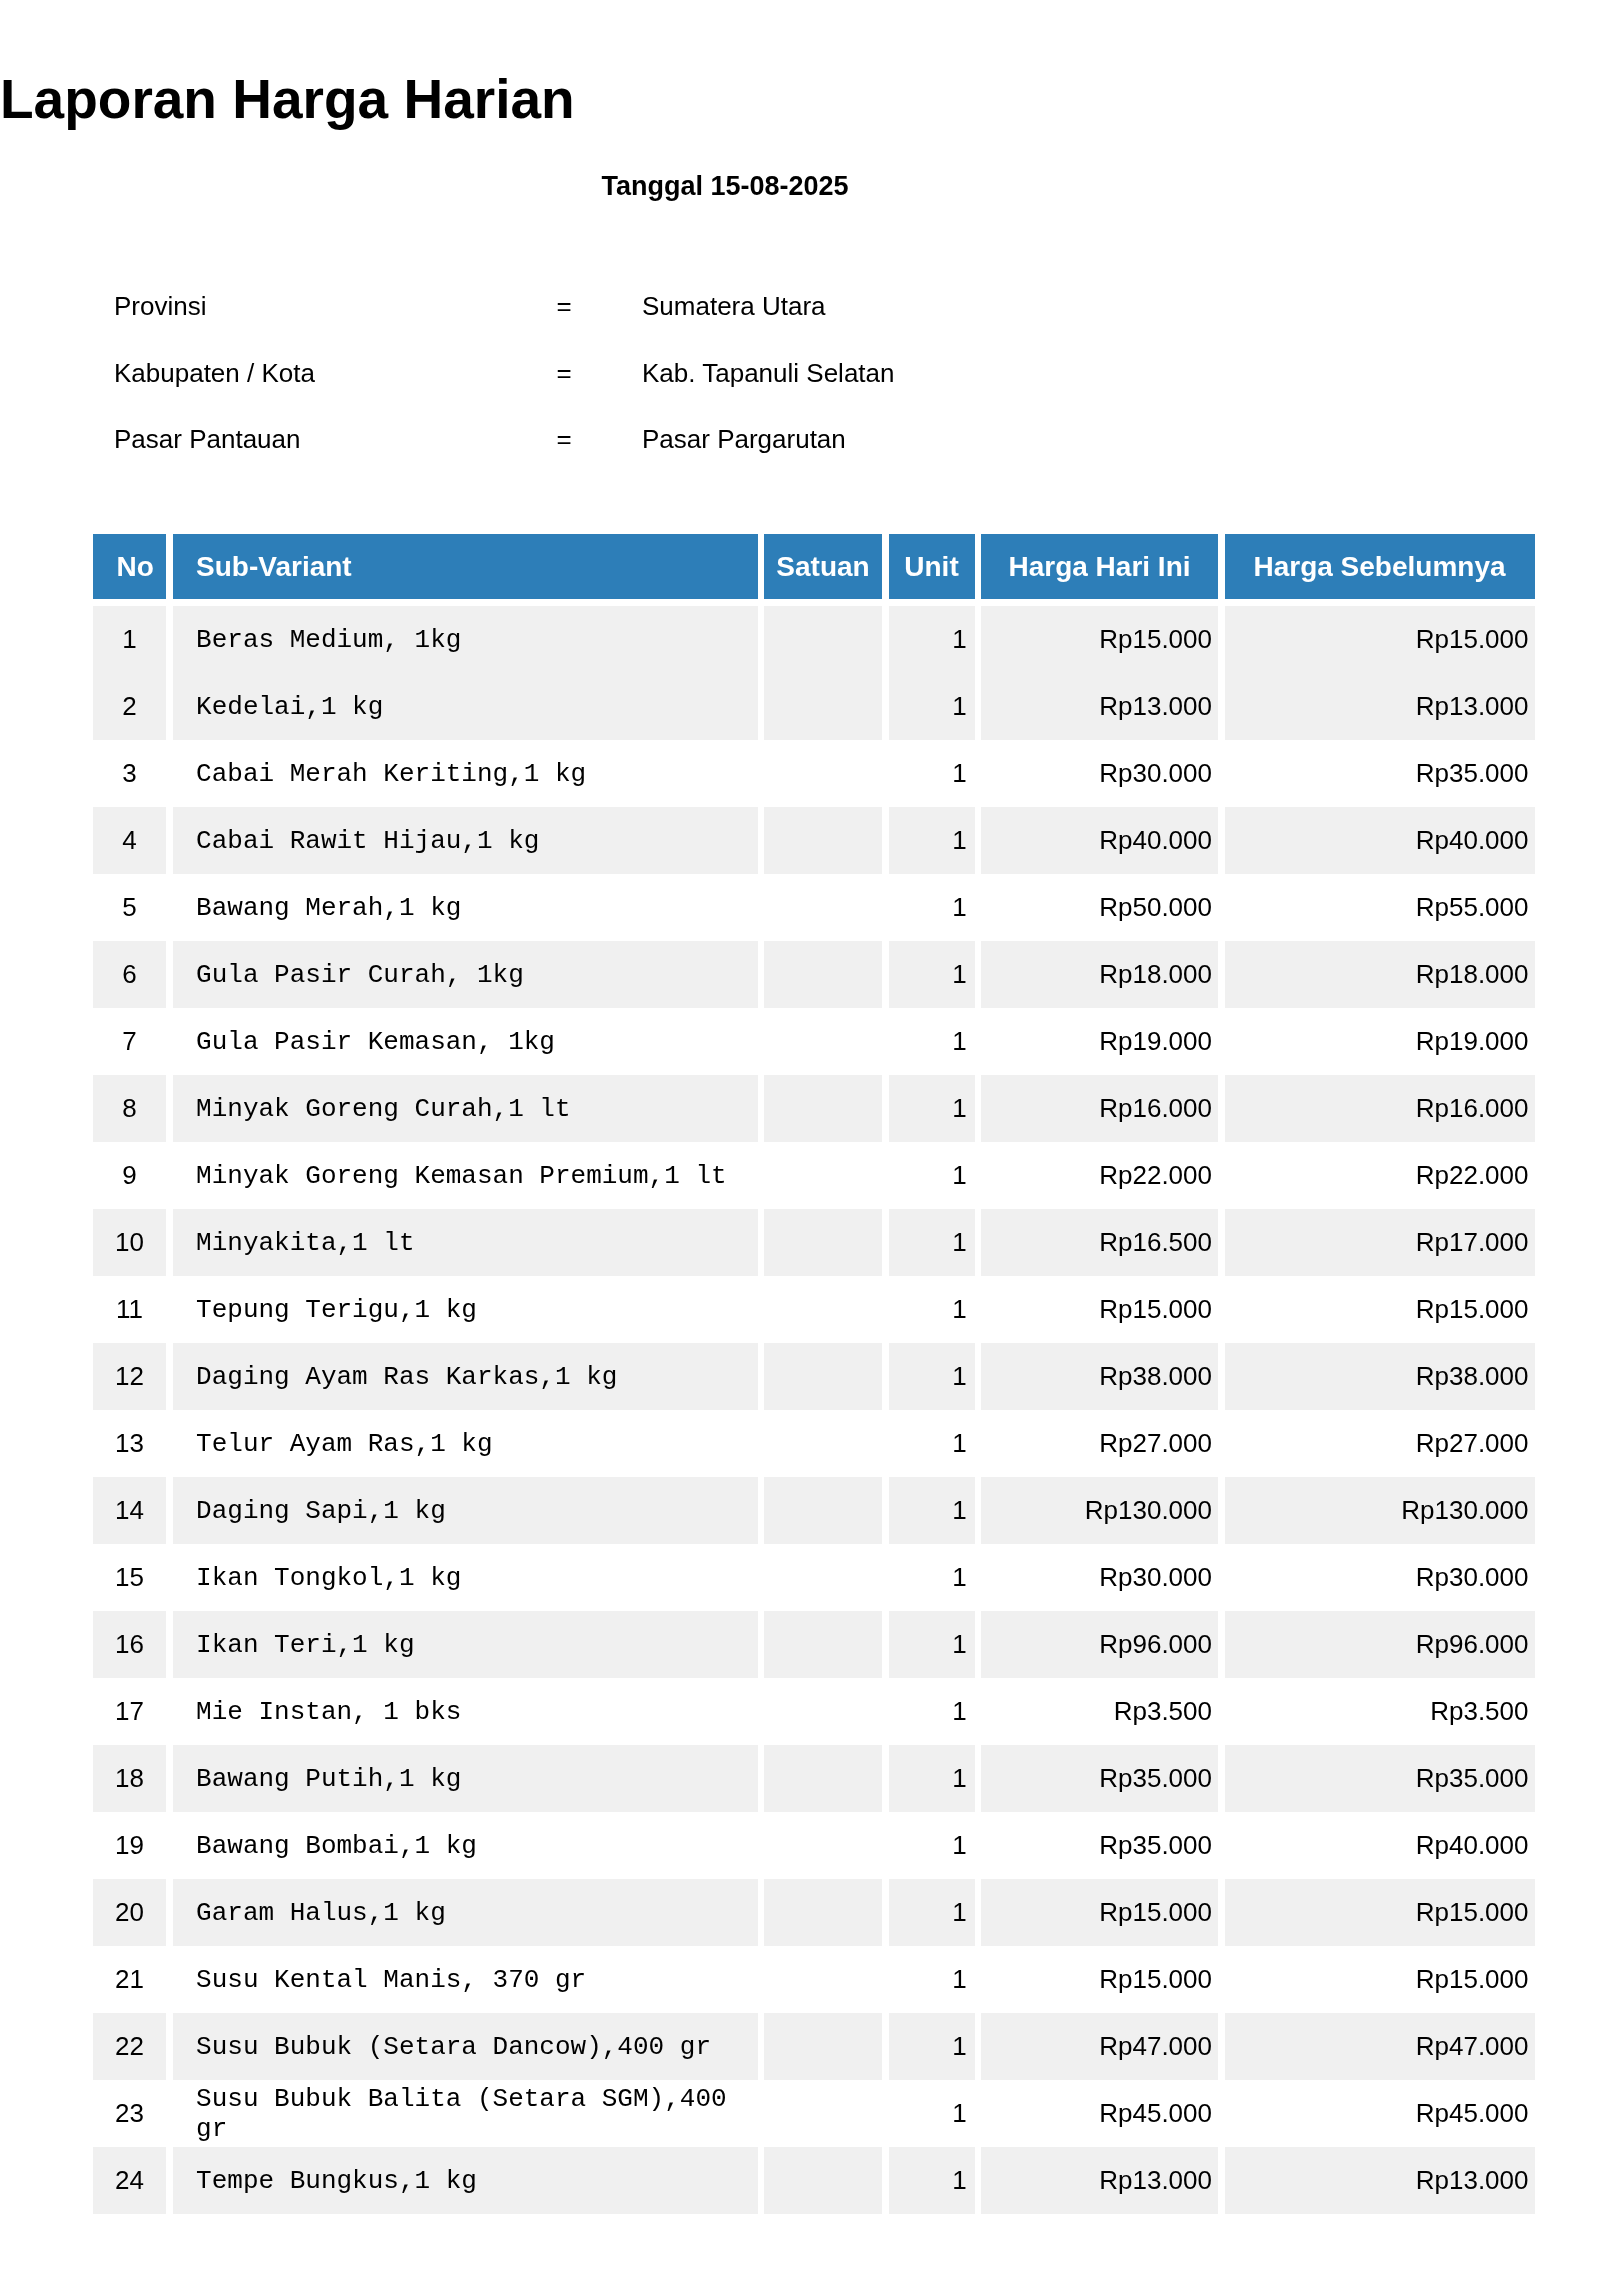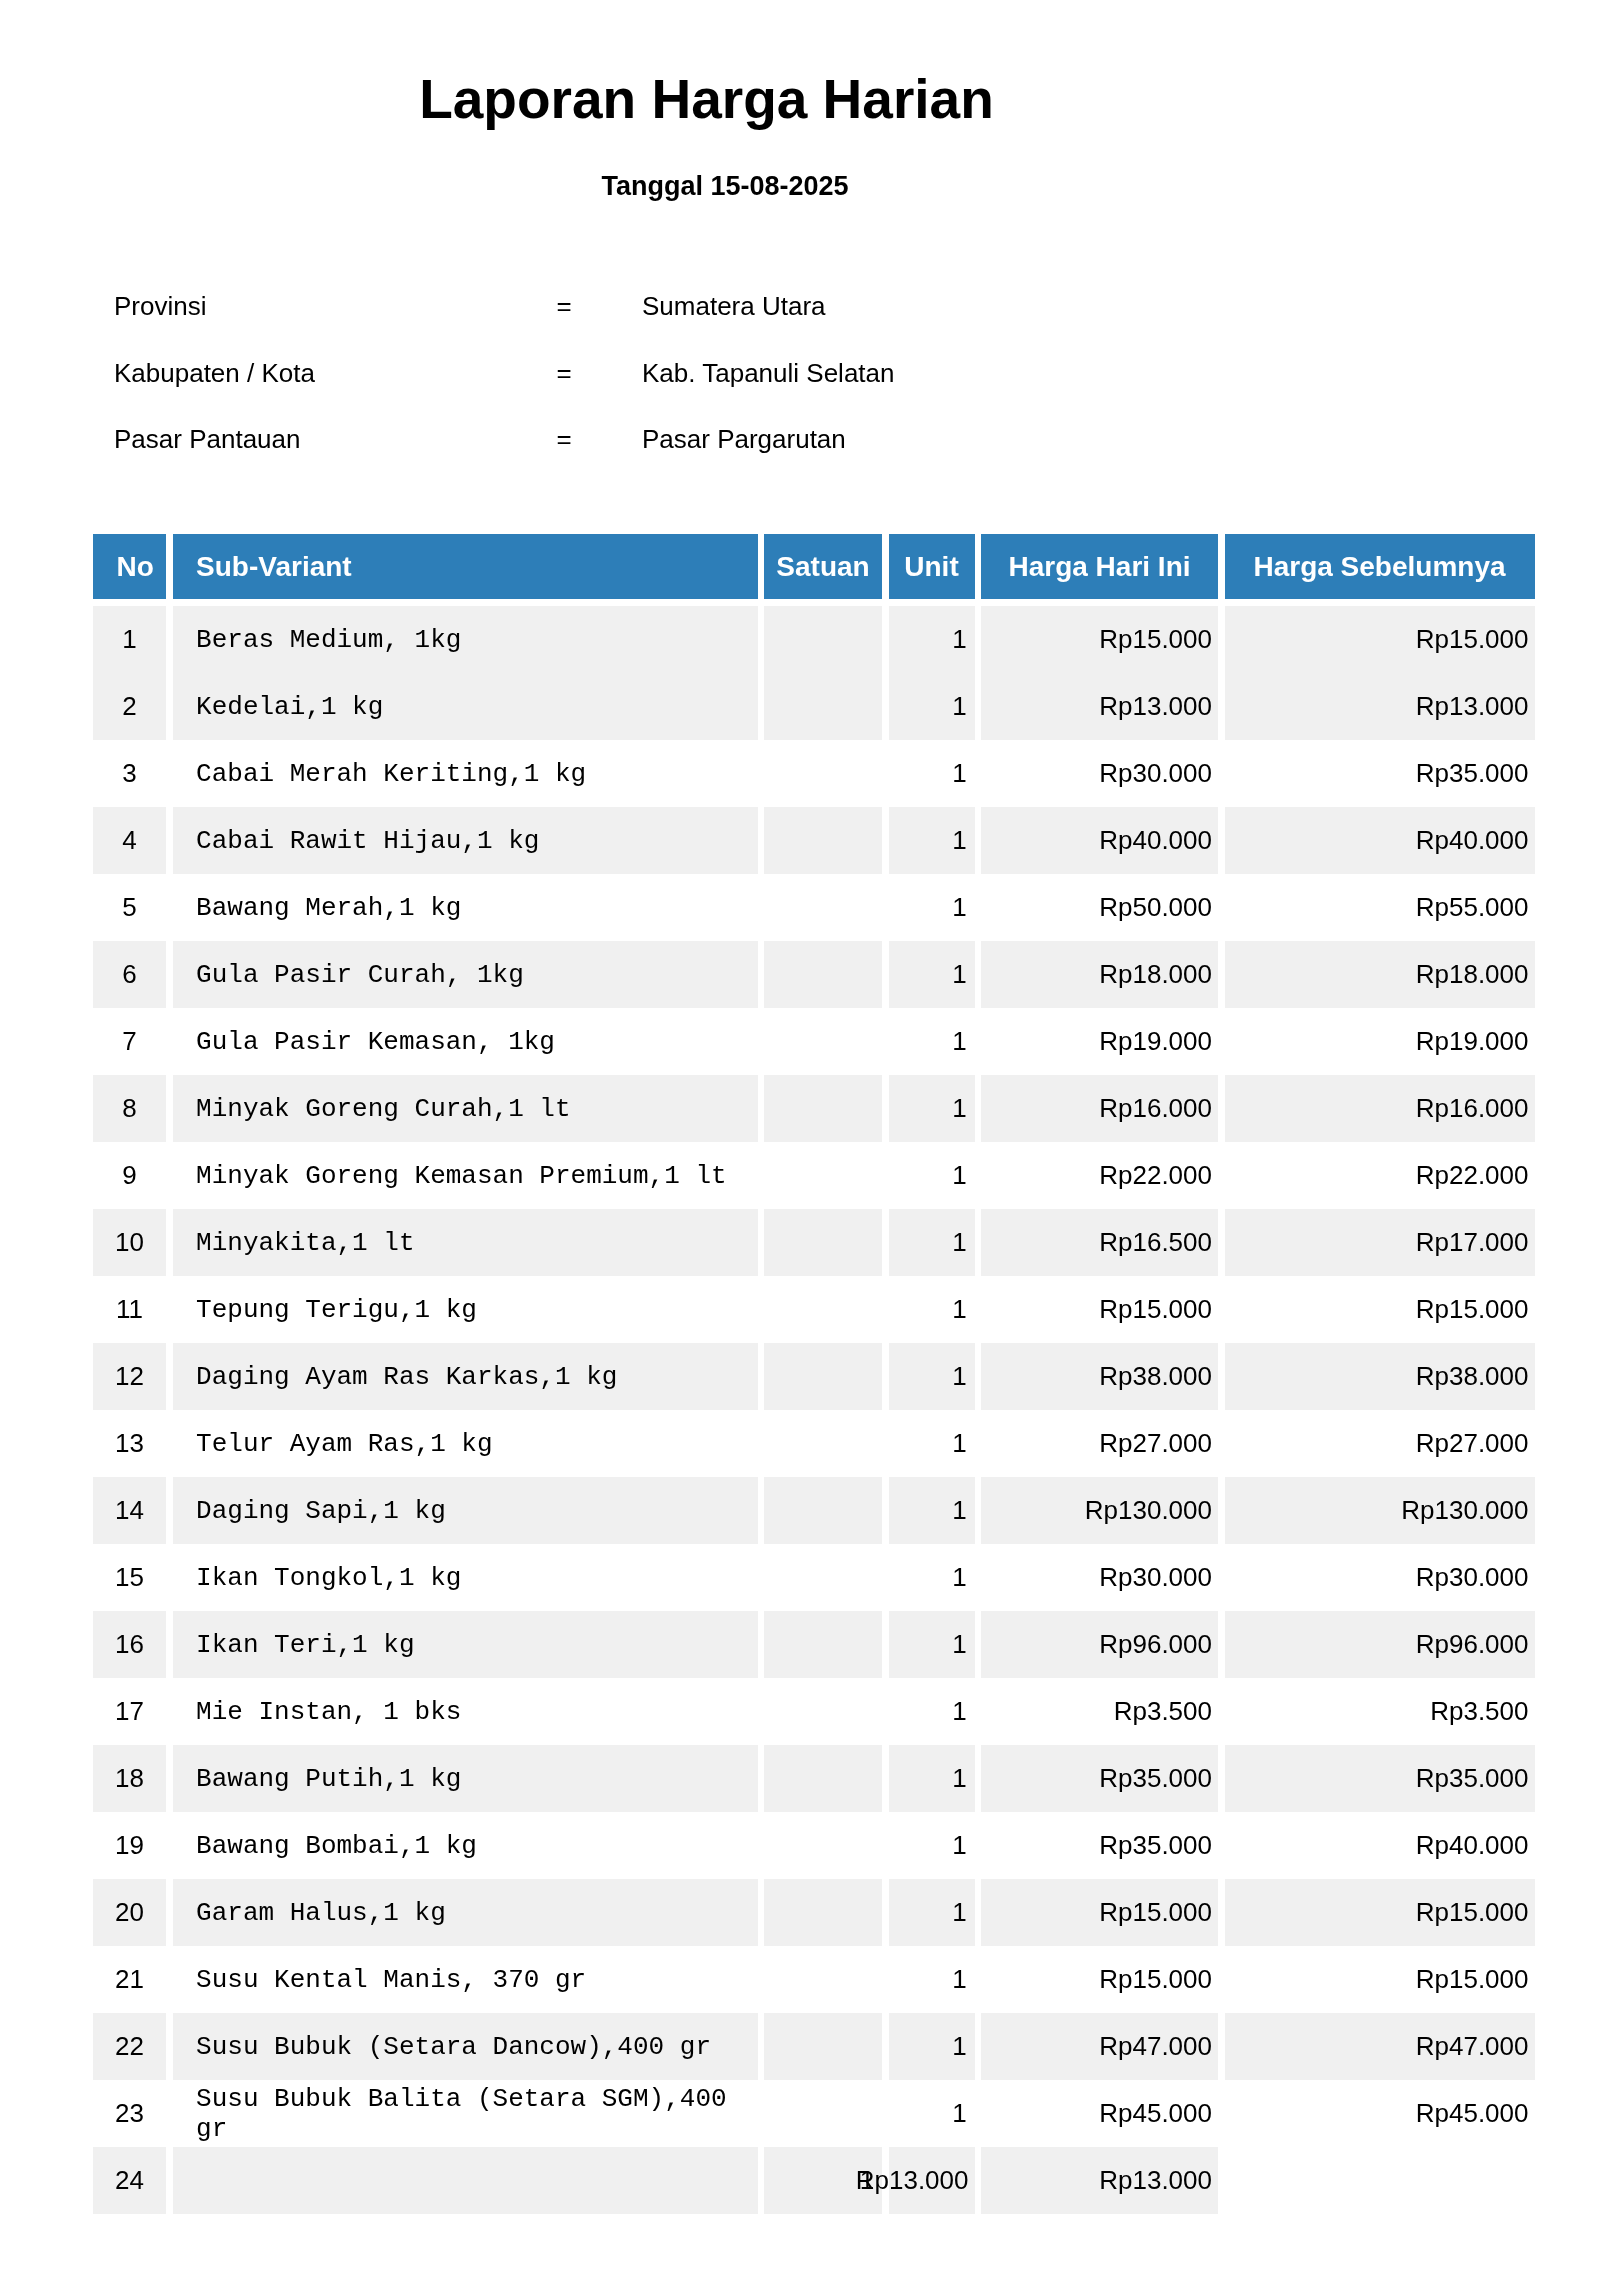--- a/index.html
+++ b/index.html
@@ -6,21 +6,21 @@
   html,body { background:#ffffff; }
   body {
     width:1623px; height:2295px;
     position:relative;
     font-family:"Liberation Sans","DejaVu Sans",sans-serif;
     color:var(--text,#000000);
     overflow:hidden;
   }
   .title {
     position:absolute; left:0; top:65px; width:1413px;
-    text-align:center; font-size:55px; font-weight:bold; line-height:68px;
+    text-align:left; font-size:55px; font-weight:bold; line-height:68px;
     letter-spacing:0;
   }
   .subtitle {
     position:absolute; left:0; top:169px; width:1450px;
     text-align:center; font-size:27px; font-weight:bold; line-height:34px;
   }
   .info-row { position:absolute; left:0; width:1612px; height:37px; font-size:26px; }
   .info-row .lbl { position:absolute; left:114px; top:0; height:37px; display:flex; align-items:center; }
   .info-row .eq  { position:absolute; left:551px; top:0; height:37px; width:26px; display:flex; align-items:center; justify-content:center; }
   .info-row .val { position:absolute; left:642px; top:0; height:37px; display:flex; align-items:center; }
@@ -220,18 +220,19 @@
     <div class="bcell b-unit shaded">1</div>
     <div class="bcell b-hhi shaded">Rp47.000</div>
     <div class="bcell b-hs shaded">Rp47.000</div>
     <div class="bcell b-no">23</div>
     <div class="bcell b-sub">Susu Bubuk Balita (Setara SGM),400 gr</div>
     <div class="bcell b-sat"></div>
     <div class="bcell b-unit">1</div>
     <div class="bcell b-hhi">Rp45.000</div>
     <div class="bcell b-hs">Rp45.000</div>
     <div class="bcell b-no shaded">24</div>
+    <div class="bcell b-sub shaded">Tempe Bungkus,1 kg</div>
     <div class="bcell b-sat shaded"></div>
     <div class="bcell b-unit shaded">1</div>
     <div class="bcell b-hhi shaded">Rp13.000</div>
     <div class="bcell b-hs shaded">Rp13.000</div>
   </div>
 
 
 </body></html>

